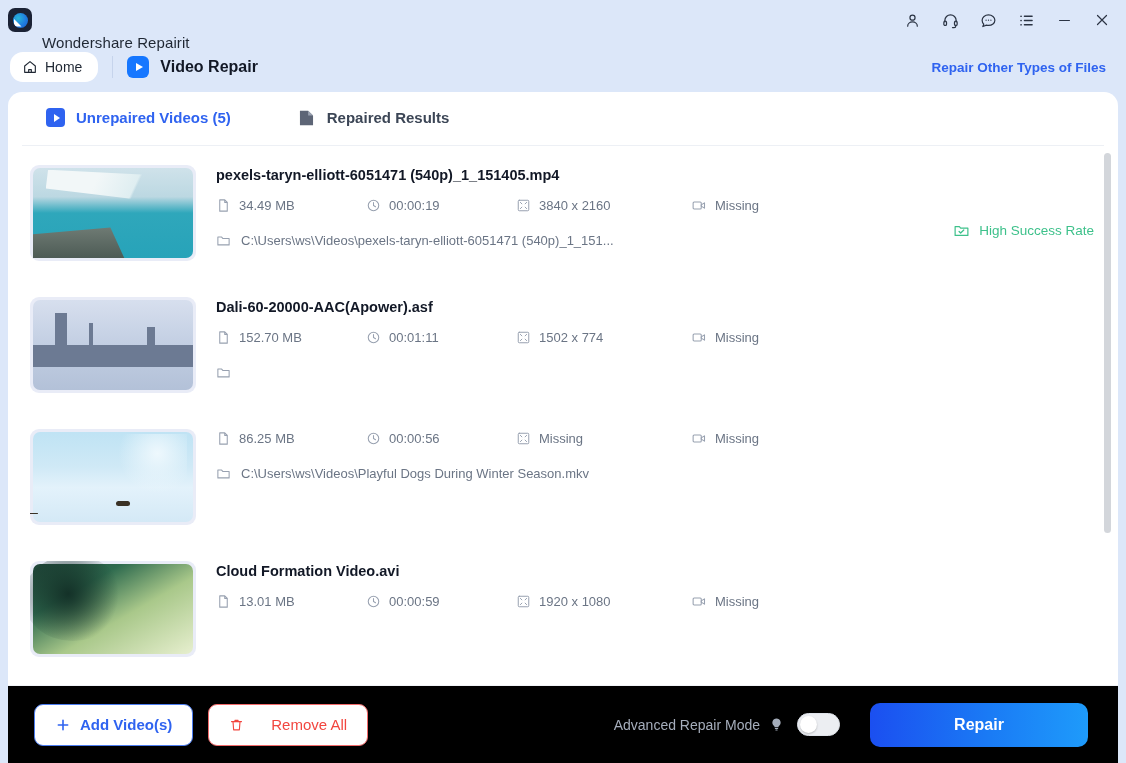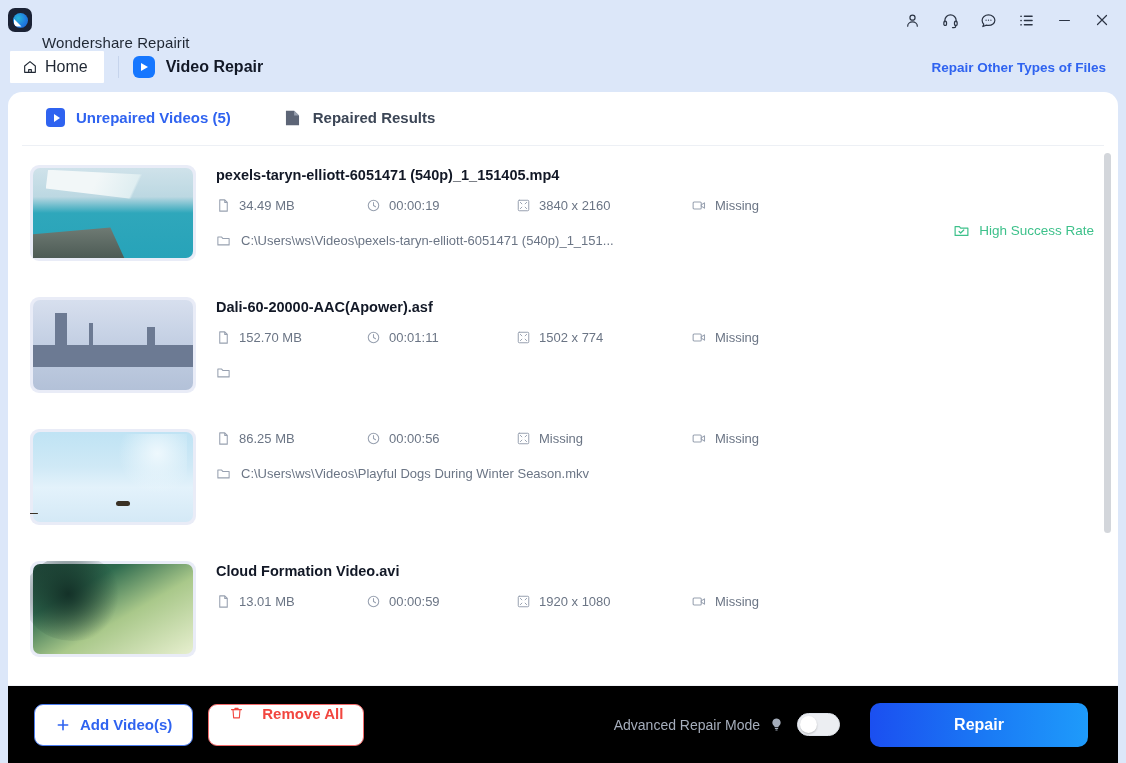--- a/index.html
+++ b/index.html
@@ -59,23 +59,23 @@
   
   .navbar {
     height: 54px;
     display: flex; align-items: center;
     padding: 0 20px 0 10px;
     position: relative;
   }
   .home-chip {
     display: flex; align-items: center; gap: 7px;
     background: #ffffff;
-    border-radius: 1px;
+    border-radius: 13px;
     padding: 7px 16px 7px 12px;
-    font-size: 16px; color: #1f2733;
+    font-size: 14px; color: #1f2733;
     cursor: pointer;
   }
   .nav-div {
     width: 1px; height: 22px; background: #c6d4ec; margin: 0 14px;
   }
   .module {
     display: flex; align-items: center; gap: 11px;
   }
   .module-ico {
     width: 22px; height: 22px; border-radius: 6px;
@@ -104,21 +104,21 @@
     position: absolute;
     left: 8px; top: 92px; right: 8px; bottom: 0;
     background: #ffffff;
     border-radius: 14px 14px 0 0;
     overflow: hidden;
   }
   .tabs {
     height: 54px;
     display: flex; align-items: center;
     padding: 0 24px;
-    gap: 52px;
+    gap: 66px;
     border-bottom: 1px solid #edf0f5;
     margin: 0 14px;
   }
   .tab {
     display: flex; align-items: center; gap: 11px;
     font-size: 15px; font-weight: bold;
     cursor: pointer; padding-bottom: 2px;
   }
   .tab.active { color: #2f63f0; }
   .tab.idle { color: #3c4656; }
@@ -276,27 +276,27 @@
     display: flex; align-items: center; gap: 9px;
     border: 1.6px solid #4c7df0;
     color: #2f63f0;
     background: #fff;
     border-radius: 9px;
     height: 42px; padding: 0 20px;
     font-size: 15px; font-weight: bold;
     cursor: pointer;
   }
   .btn-remove {
-    display: flex; gap: 18px;
+    display: flex; align-items: center; gap: 27px;
     border: 1.6px solid #f26a6a;
     color: #f2463f;
     background: #fff;
     border-radius: 9px;
     height: 42px; padding: 0 20px;
-    font-size: 15px; font-weight: bold;
+    font-size: 15px; font-weight: normal;
     margin-left: 15px;
     cursor: pointer;
   }
   .adv {
     margin-left: auto;
     display: flex; align-items: center; gap: 9px;
     color: #a5adbb; font-size: 14px; font-weight: normal;
   }
   .toggle {
     width: 43px; height: 23px; border-radius: 12px;

